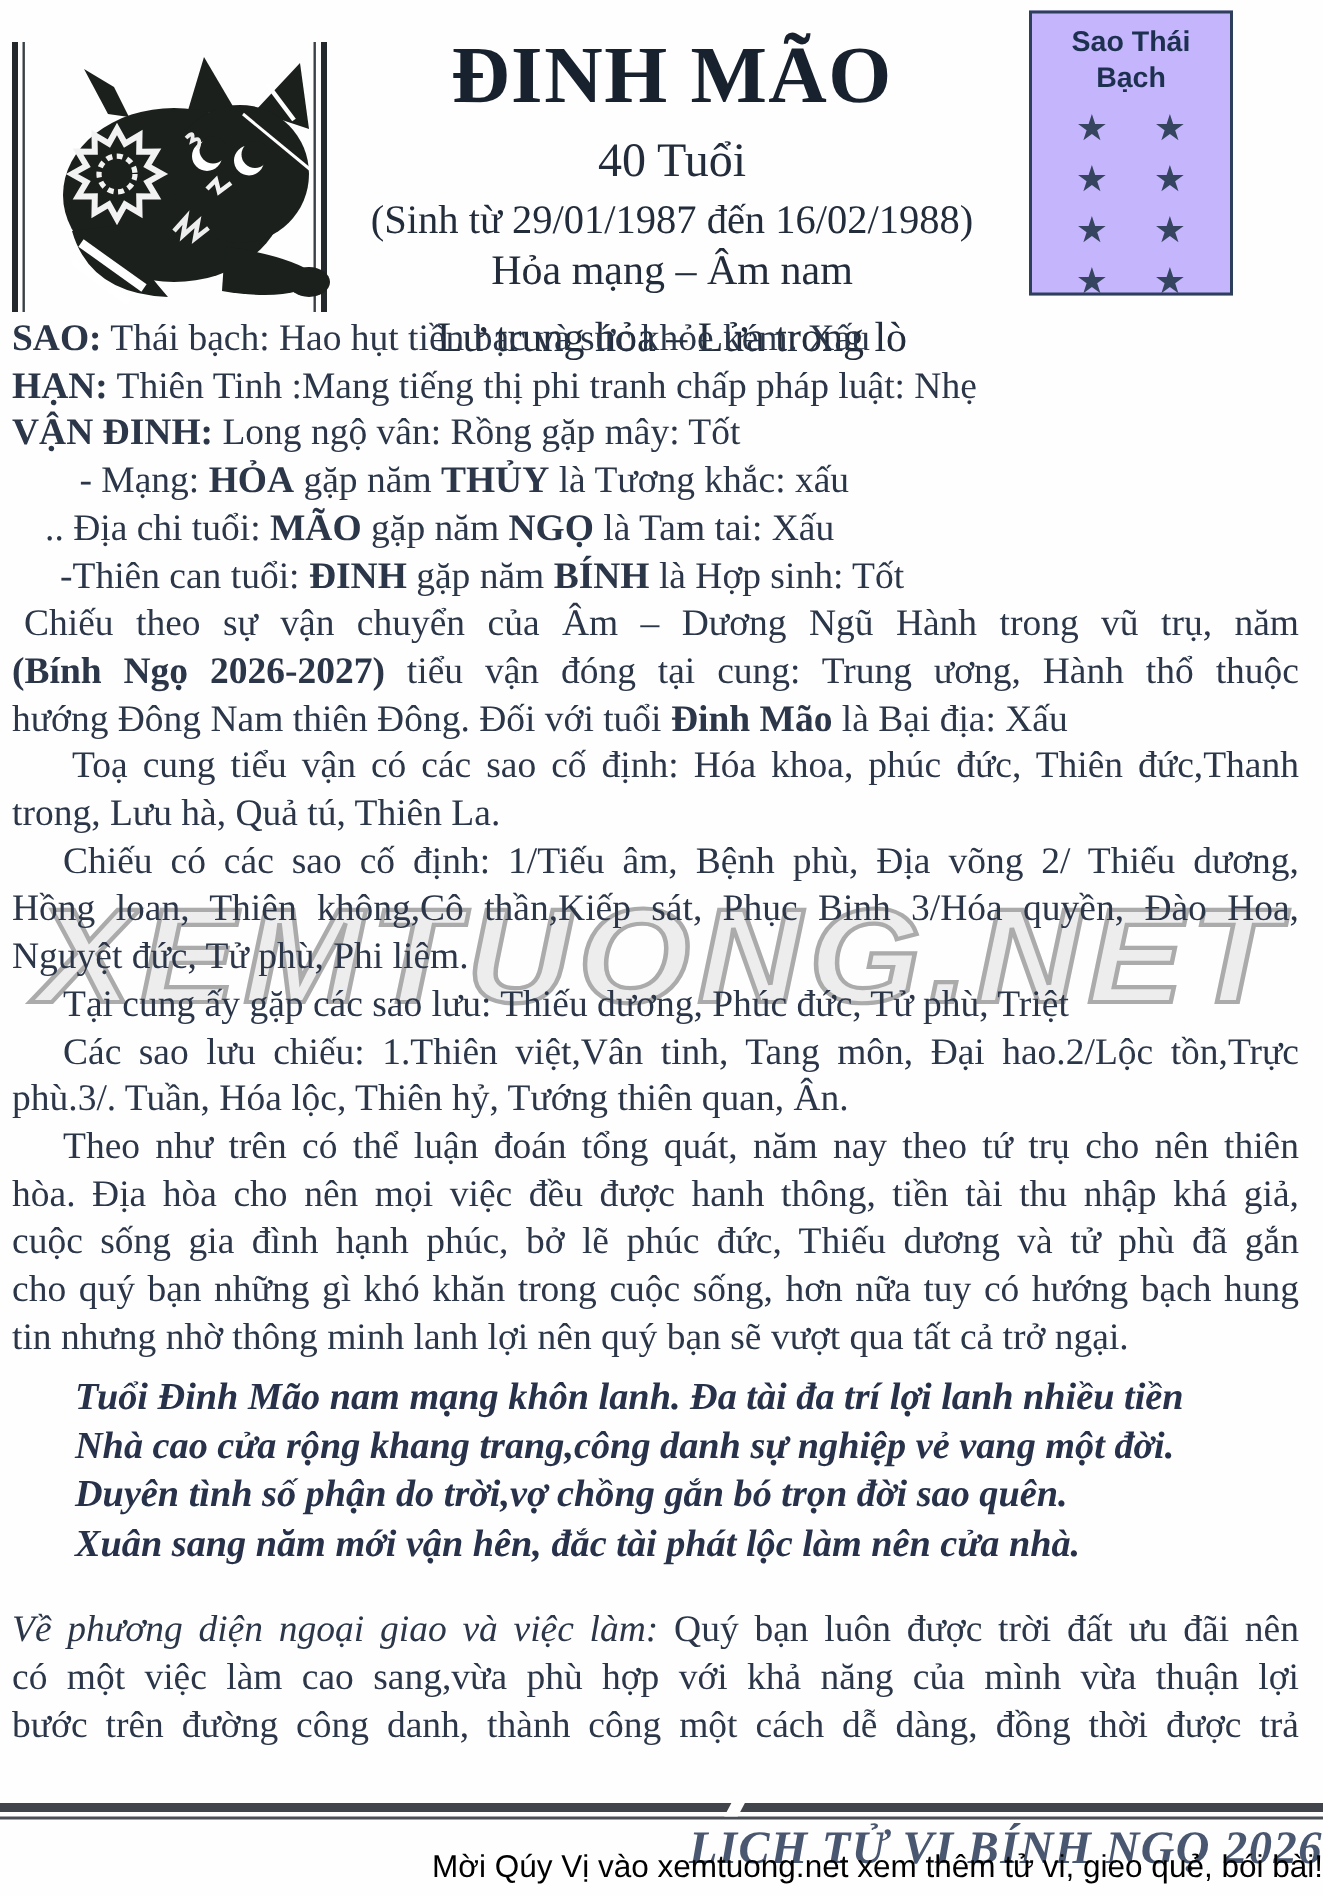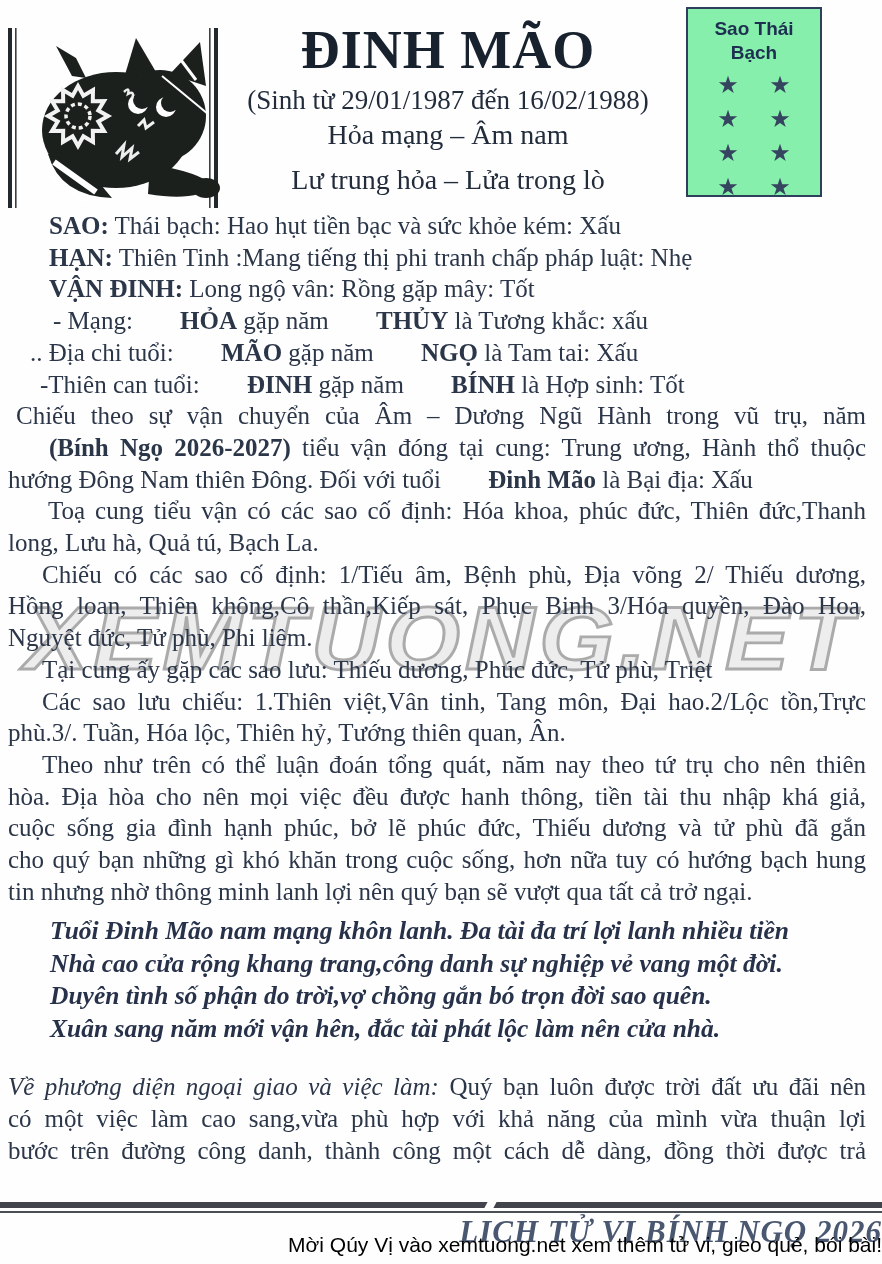--- a/index.html
+++ b/index.html
@@ -19,39 +19,39 @@
   
   .hdr{position:absolute;left:218px;top:22px;width:460px;text-align:center;z-index:2;color:#222c3b;}
   .title{font-size:54px;font-weight:700;letter-spacing:1px;line-height:1.05;color:#18222f;}
   .age{font-size:32px;margin-top:9px;}
   .birth{font-size:27px;margin-top:6px;}
   .elem{font-size:28px;margin-top:3px;}
   .napam{font-size:28px;margin-top:13px;}
   
   .starbox{
     position:absolute;left:686px;top:7px;width:136px;height:190px;z-index:2;
-    border:2px solid #2e3f5c;background:#86efac;box-sizing:border-box;
+    border:2px solid #2e3f5c;background:#c4b5fd;box-sizing:border-box;
   }
   .sb-title{
     margin-top:8px;text-align:center;font-family:"Liberation Sans","DejaVu Sans",sans-serif;
     font-weight:700;font-size:19px;line-height:24px;color:#1d3050;
   }
   .sb-title span{display:block;}
   .sb-stars{
     display:grid;grid-template-columns:1fr 1fr;justify-items:center;
     padding:6px 14px 0 14px;row-gap:5px;
   }
   .sb-stars .star{
     font-family:"DejaVu Sans","Liberation Sans",sans-serif;
     font-size:24px;line-height:29px;color:#36455f;
   }
   
   .body{position:absolute;left:8px;top:210px;width:858px;z-index:2;}
   .bl{font-size:25px;line-height:31.7px;}
-  .bl .b{font-weight:700;margin-left:41px;}
+  .bl .b{font-weight:700;}
   .bl .bi{font-weight:400;font-style:italic;}
   .jf{text-align:justify;text-align-last:justify;}
   .poem{font-weight:700;font-style:italic;font-size:25.5px;line-height:32.5px;color:#27324a;}
   
   .rule1{position:absolute;left:0;top:1202px;width:882px;height:6px;background:#41454b;z-index:2;}
   .rule2{position:absolute;left:0;top:1211px;width:882px;height:2px;background:#4a4e55;z-index:2;}
   .rule-slash{position:absolute;left:486px;top:1199px;width:9px;height:12px;background:#fefefe;transform:skewX(-28deg);z-index:3;}
   .banner{
     position:absolute;right:0;top:1214px;z-index:2;
     font-weight:700;font-style:italic;font-size:31px;letter-spacing:1px;color:#4a5770;white-space:nowrap;
@@ -95,20 +95,21 @@
         <path d="M34 128 L76 158" stroke="#ffffff" stroke-width="6"></path>
         <path d="M28 140 L66 168" stroke="#ffffff" stroke-width="5"></path>
         <path d="M158 22 L176 46" stroke="#ffffff" stroke-width="3"></path>
         <path d="M142 42 L188 80" stroke="#ffffff" stroke-width="2"></path>
       </g>
     </svg>
   </div>
 
   <div class="hdr">
     <div class="title">ĐINH MÃO</div>
+    <div class="age">40 Tuổi</div>
     <div class="birth">(Sinh từ 29/01/1987 đến 16/02/1988)</div>
     <div class="elem">Hỏa mạng – Âm nam</div>
     <div class="napam">Lư trung hỏa – Lửa trong lò</div>
   </div>
 
   <div class="starbox">
     <div class="sb-title">
       <span>Sao Thái</span>
       <span>Bạch</span>
     </div>
@@ -128,21 +129,21 @@
       <div class="bl"><span class="b">SAO:</span><span> Thái bạch: Hao hụt tiền bạc và sức khỏe kém: Xấu</span></div>
       <div class="bl"><span class="b">HẠN:</span><span> Thiên Tinh :Mang tiếng thị phi tranh chấp pháp luật: Nhẹ</span></div>
       <div class="bl"><span class="b">VẬN ĐINH:</span><span> Long ngộ vân: Rồng gặp mây: Tốt</span></div>
       <div class="bl" style="padding-left: 45px;"><span>- Mạng: </span><span class="b">HỎA</span><span> gặp năm </span><span class="b">THỦY</span><span> là Tương khắc: xấu</span></div>
       <div class="bl" style="padding-left: 22px;"><span>.. Địa chi tuổi: </span><span class="b">MÃO</span><span> gặp năm </span><span class="b">NGỌ</span><span> là Tam tai: Xấu</span></div>
       <div class="bl" style="padding-left: 32px;"><span>-Thiên can tuổi: </span><span class="b">ĐINH</span><span> gặp năm </span><span class="b">BÍNH</span><span> là Hợp sinh: Tốt</span></div>
       <div class="bl jf" style="padding-left: 8px;"><span>Chiếu theo sự vận chuyển của Âm – Dương Ngũ Hành trong vũ trụ, năm</span></div>
       <div class="bl jf"><span class="b">(Bính Ngọ 2026-2027)</span><span> tiểu vận đóng tại cung: Trung ương, Hành thổ thuộc</span></div>
       <div class="bl"><span>hướng Đông Nam thiên Đông. Đối với tuổi </span><span class="b">Đinh Mão</span><span> là Bại địa: Xấu</span></div>
       <div class="bl jf" style="padding-left: 40px;"><span>Toạ cung tiểu vận có các sao cố định: Hóa khoa, phúc đức, Thiên đức,Thanh</span></div>
-      <div class="bl"><span>long, Lưu hà, Quả tú, Bạch La.</span></div>
+      <div class="bl"><span>trong, Lưu hà, Quả tú, Thiên La.</span></div>
       <div class="bl jf" style="padding-left: 34px;"><span>Chiếu có các sao cố định: 1/Tiếu âm, Bệnh phù, Địa võng 2/ Thiếu dương,</span></div>
       <div class="bl jf"><span>Hồng loan, Thiên không,Cô thần,Kiếp sát, Phục Binh 3/Hóa quyền, Đào Hoa,</span></div>
       <div class="bl"><span>Nguyệt đức, Tử phù, Phi liêm.</span></div>
       <div class="bl" style="padding-left: 34px;"><span>Tại cung ấy gặp các sao lưu: Thiếu dương, Phúc đức, Tử phù, Triệt</span></div>
       <div class="bl jf" style="padding-left: 34px;"><span>Các sao lưu chiếu: 1.Thiên việt,Vân tinh, Tang môn, Đại hao.2/Lộc tồn,Trực</span></div>
       <div class="bl"><span>phù.3/. Tuần, Hóa lộc, Thiên hỷ, Tướng thiên quan, Ân.</span></div>
       <div class="bl jf" style="padding-left: 34px;"><span>Theo như trên có thể luận đoán tổng quát, năm nay theo tứ trụ cho nên thiên</span></div>
       <div class="bl jf"><span>hòa. Địa hòa cho nên mọi việc đều được hanh thông, tiền tài thu nhập khá giả,</span></div>
       <div class="bl jf"><span>cuộc sống gia đình hạnh phúc, bở lẽ phúc đức, Thiếu dương và tử phù đã gắn</span></div>
       <div class="bl jf"><span>cho quý bạn những gì khó khăn trong cuộc sống, hơn nữa tuy có hướng bạch hung</span></div>

